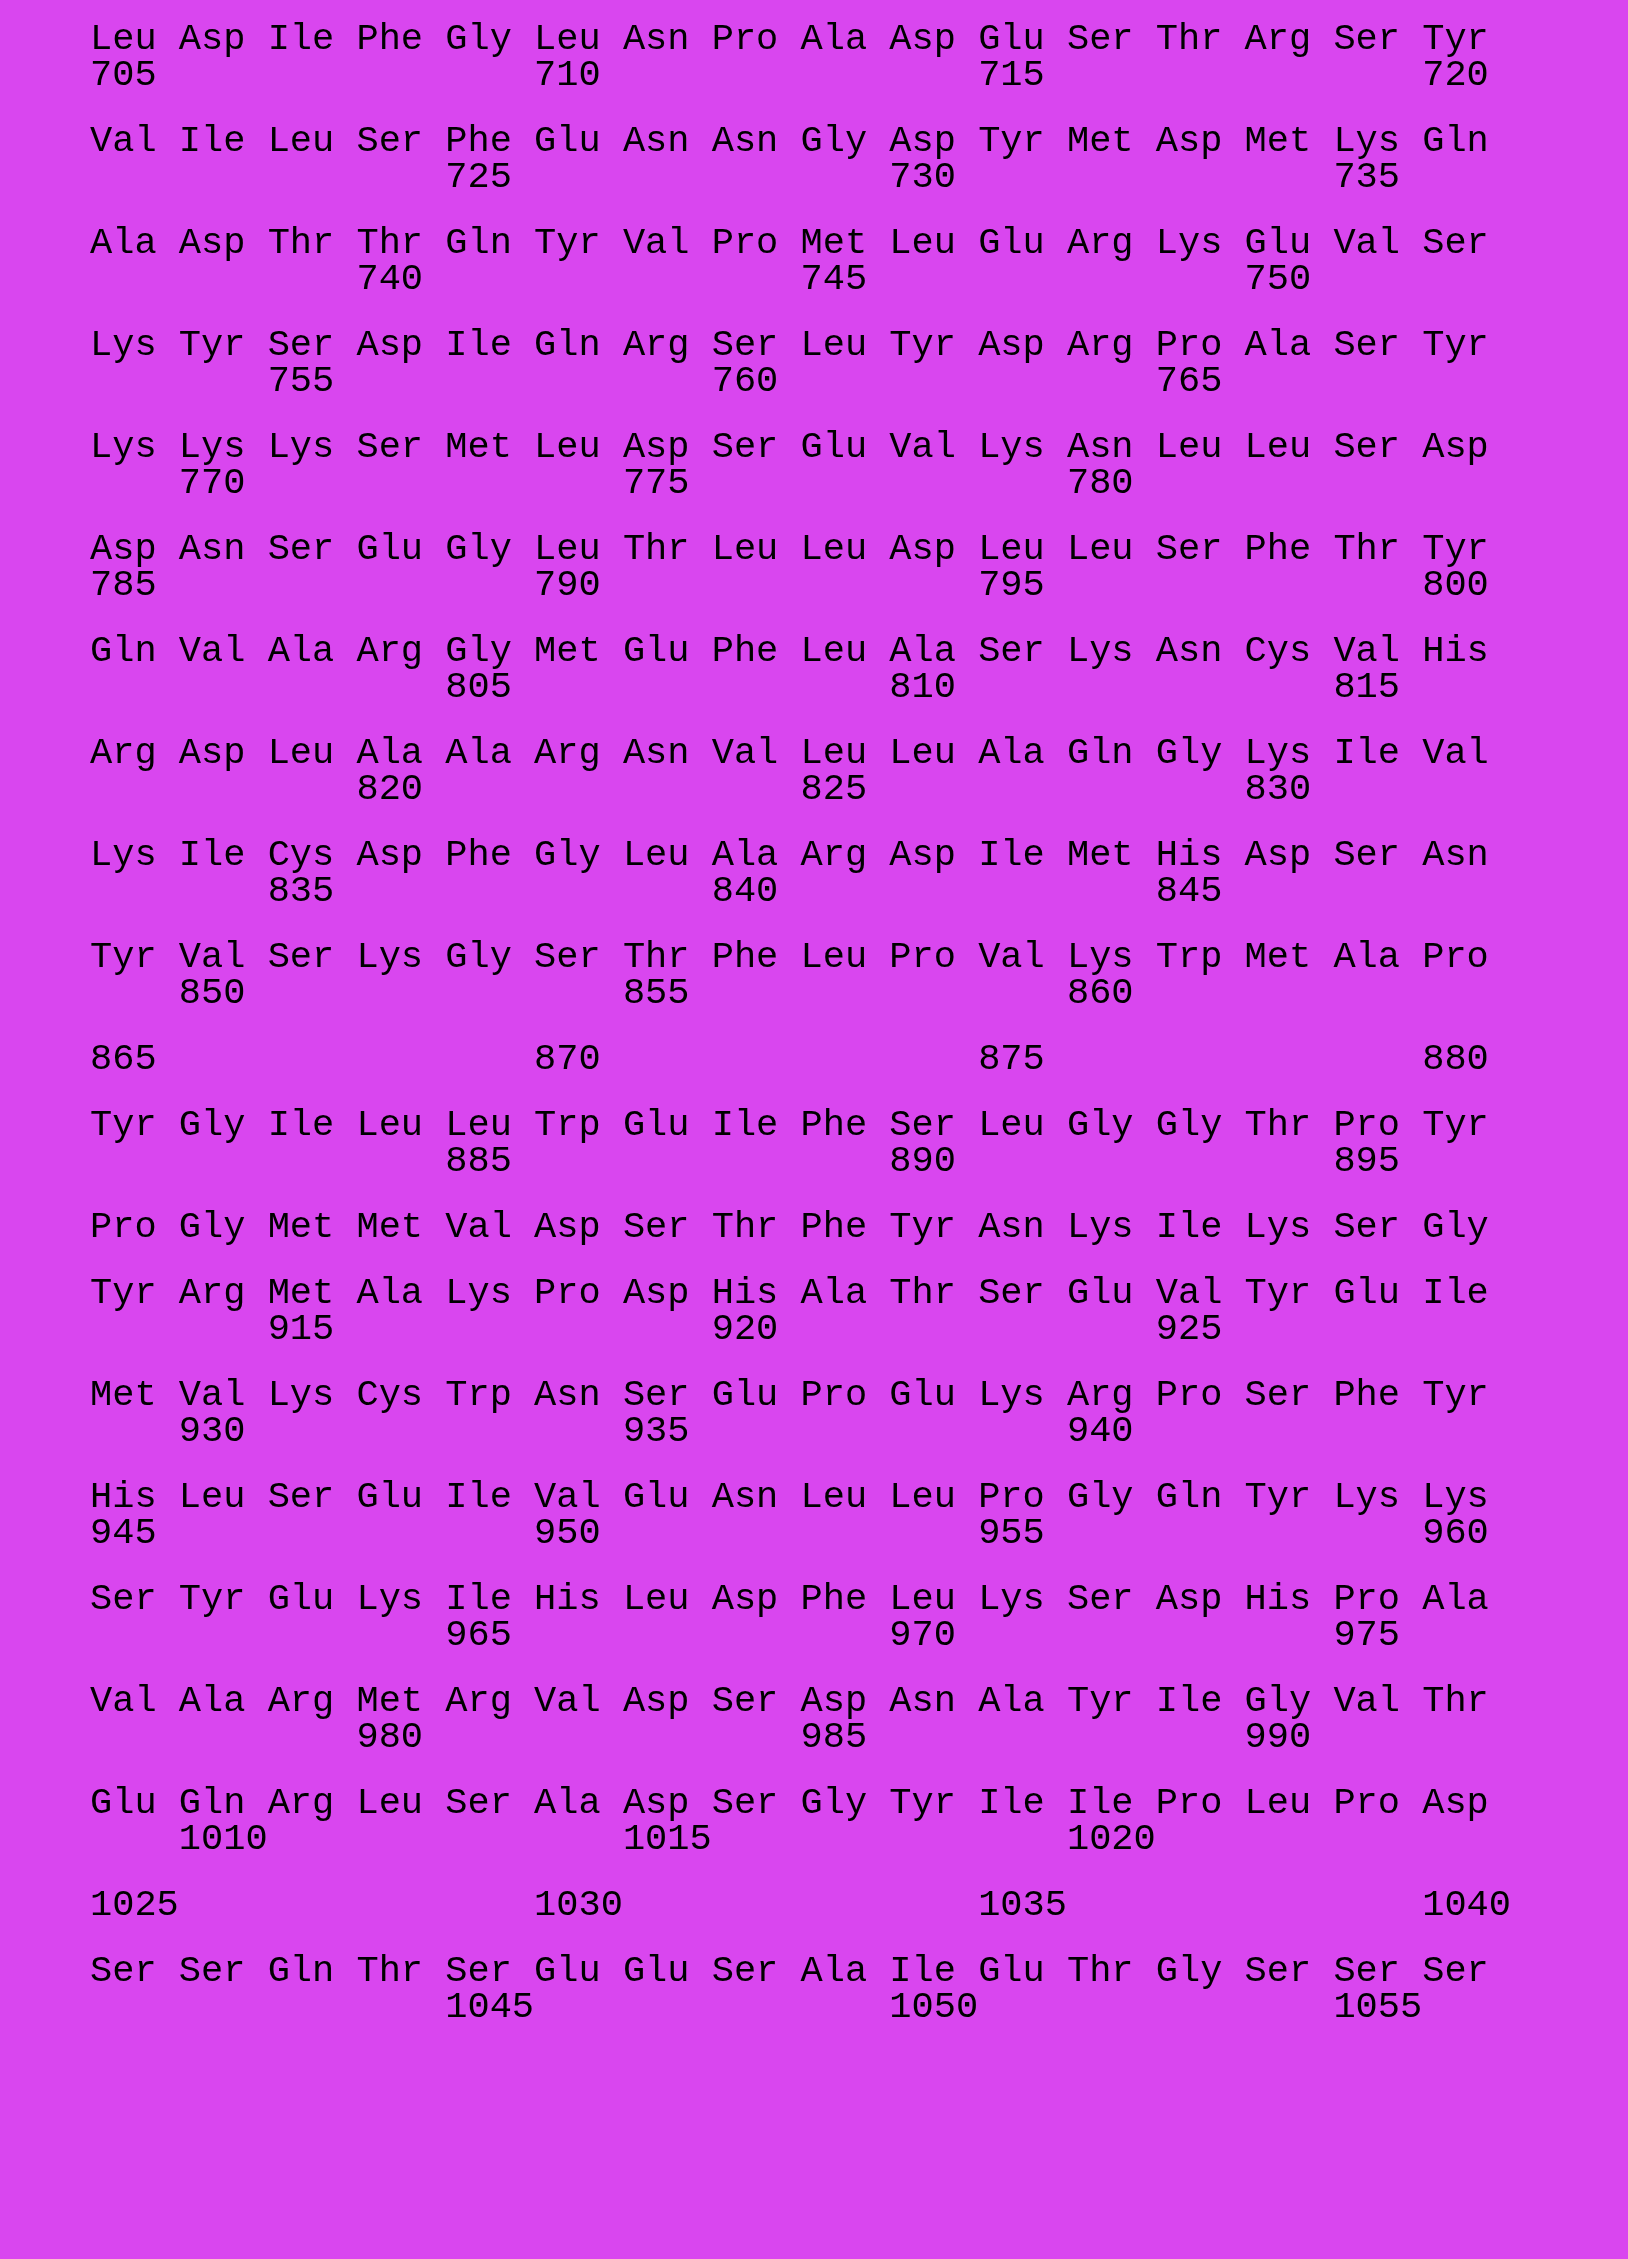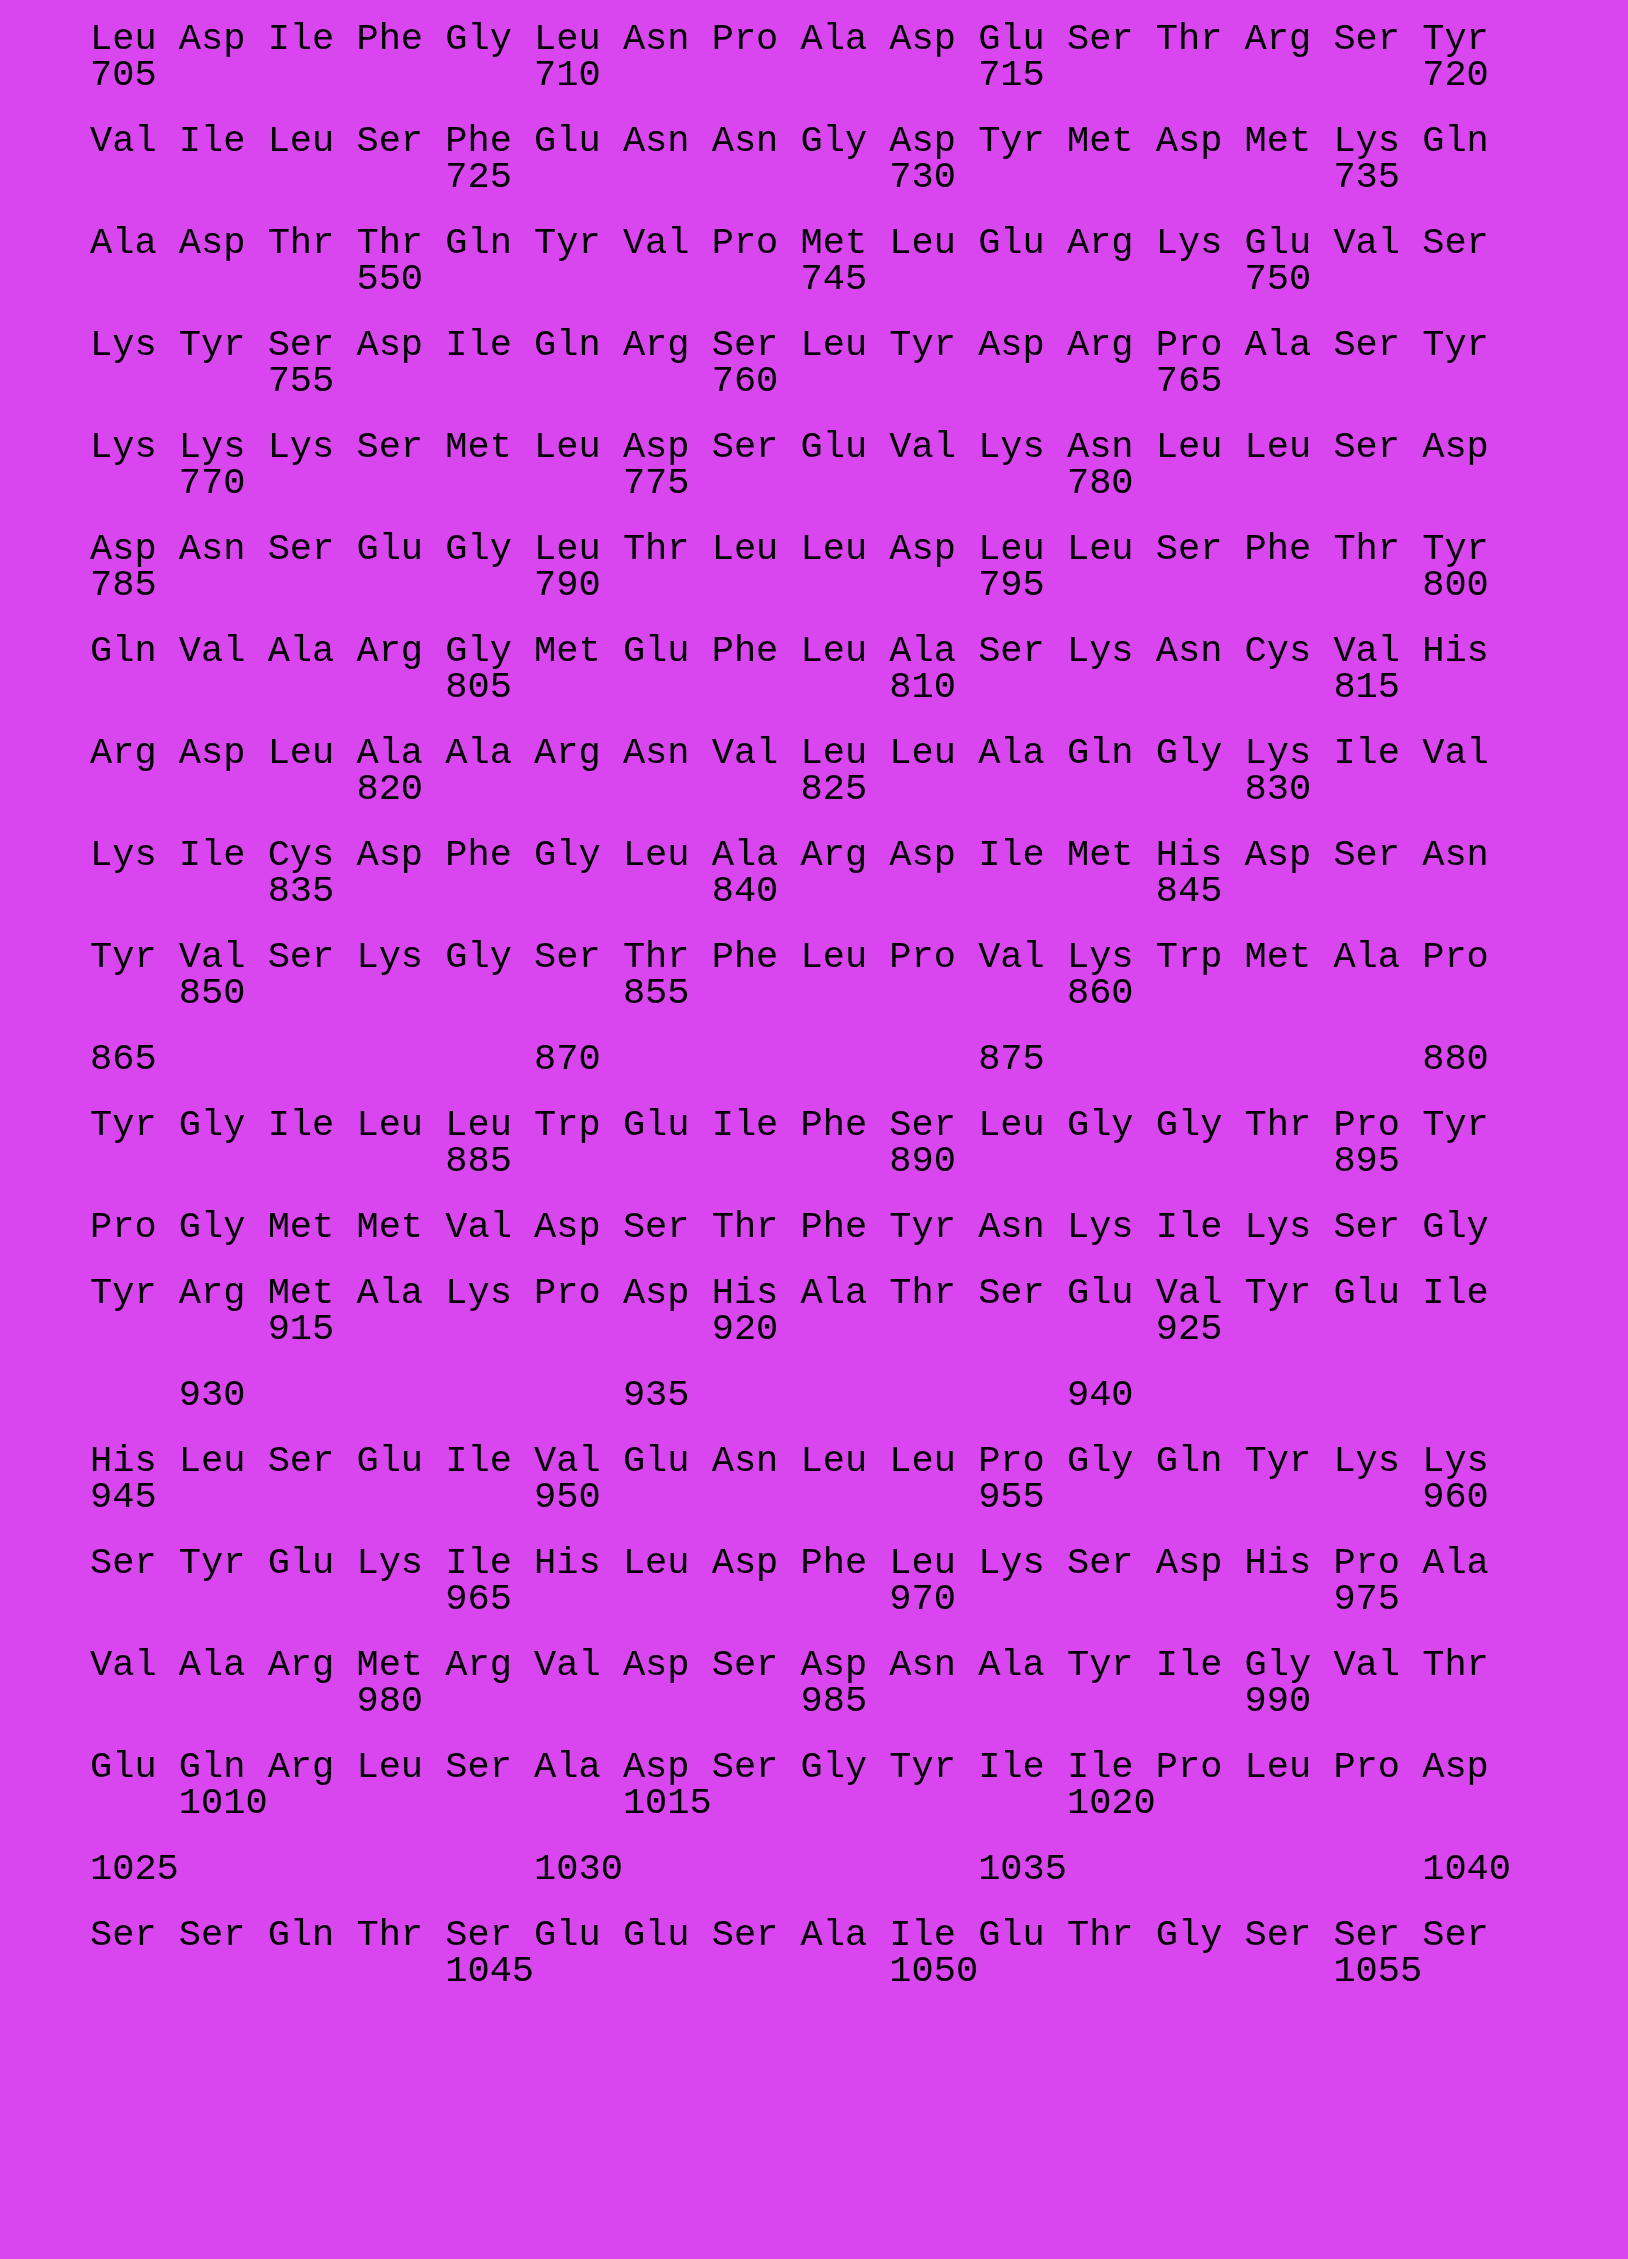--- a/index.html
+++ b/index.html
@@ -41,21 +41,21 @@
       <div class="seq-row">
         <div class="seq-line">Leu Asp Ile Phe Gly Leu Asn Pro Ala Asp Glu Ser Thr Arg Ser Tyr</div>
         <div class="seq-line">705                 710                 715                 720</div>
       </div>
       <div class="seq-row">
         <div class="seq-line">Val Ile Leu Ser Phe Glu Asn Asn Gly Asp Tyr Met Asp Met Lys Gln</div>
         <div class="seq-line">                725                 730                 735</div>
       </div>
       <div class="seq-row">
         <div class="seq-line">Ala Asp Thr Thr Gln Tyr Val Pro Met Leu Glu Arg Lys Glu Val Ser</div>
-        <div class="seq-line">            550                 745                 750</div>
+        <div class="seq-line">            740                 745                 750</div>
       </div>
       <div class="seq-row">
         <div class="seq-line">Lys Tyr Ser Asp Ile Gln Arg Ser Leu Tyr Asp Arg Pro Ala Ser Tyr</div>
         <div class="seq-line">        755                 760                 765</div>
       </div>
       <div class="seq-row">
         <div class="seq-line">Lys Lys Lys Ser Met Leu Asp Ser Glu Val Lys Asn Leu Leu Ser Asp</div>
         <div class="seq-line">    770                 775                 780</div>
       </div>
       <div class="seq-row">
@@ -86,20 +86,21 @@
         <div class="seq-line">                885                 890                 895</div>
       </div>
       <div class="seq-row">
         <div class="seq-line">Pro Gly Met Met Val Asp Ser Thr Phe Tyr Asn Lys Ile Lys Ser Gly</div>
       </div>
       <div class="seq-row">
         <div class="seq-line">Tyr Arg Met Ala Lys Pro Asp His Ala Thr Ser Glu Val Tyr Glu Ile</div>
         <div class="seq-line">        915                 920                 925</div>
       </div>
       <div class="seq-row">
+        <div class="seq-line">Met Val Lys Cys Trp Asn Ser Glu Pro Glu Lys Arg Pro Ser Phe Tyr</div>
         <div class="seq-line">    930                 935                 940</div>
       </div>
       <div class="seq-row">
         <div class="seq-line">His Leu Ser Glu Ile Val Glu Asn Leu Leu Pro Gly Gln Tyr Lys Lys</div>
         <div class="seq-line">945                 950                 955                 960</div>
       </div>
       <div class="seq-row">
         <div class="seq-line">Ser Tyr Glu Lys Ile His Leu Asp Phe Leu Lys Ser Asp His Pro Ala</div>
         <div class="seq-line">                965                 970                 975</div>
       </div>

